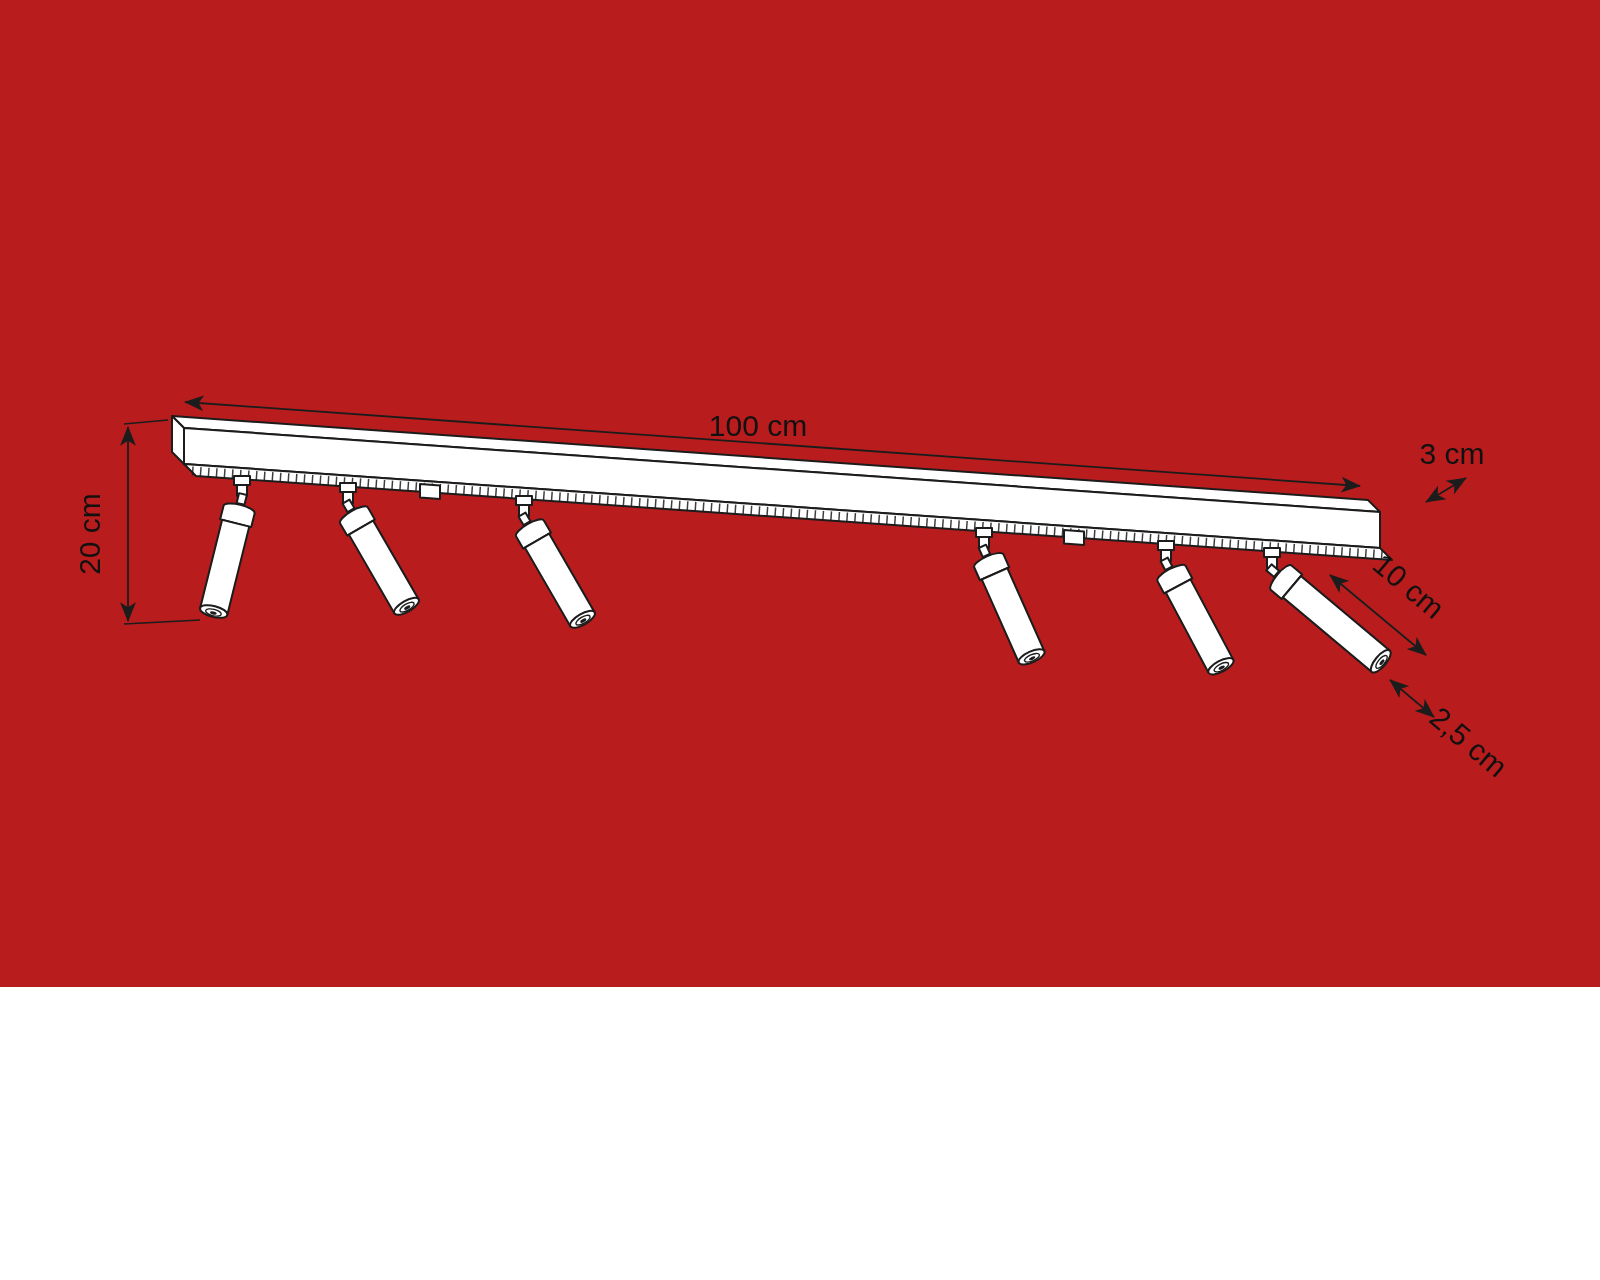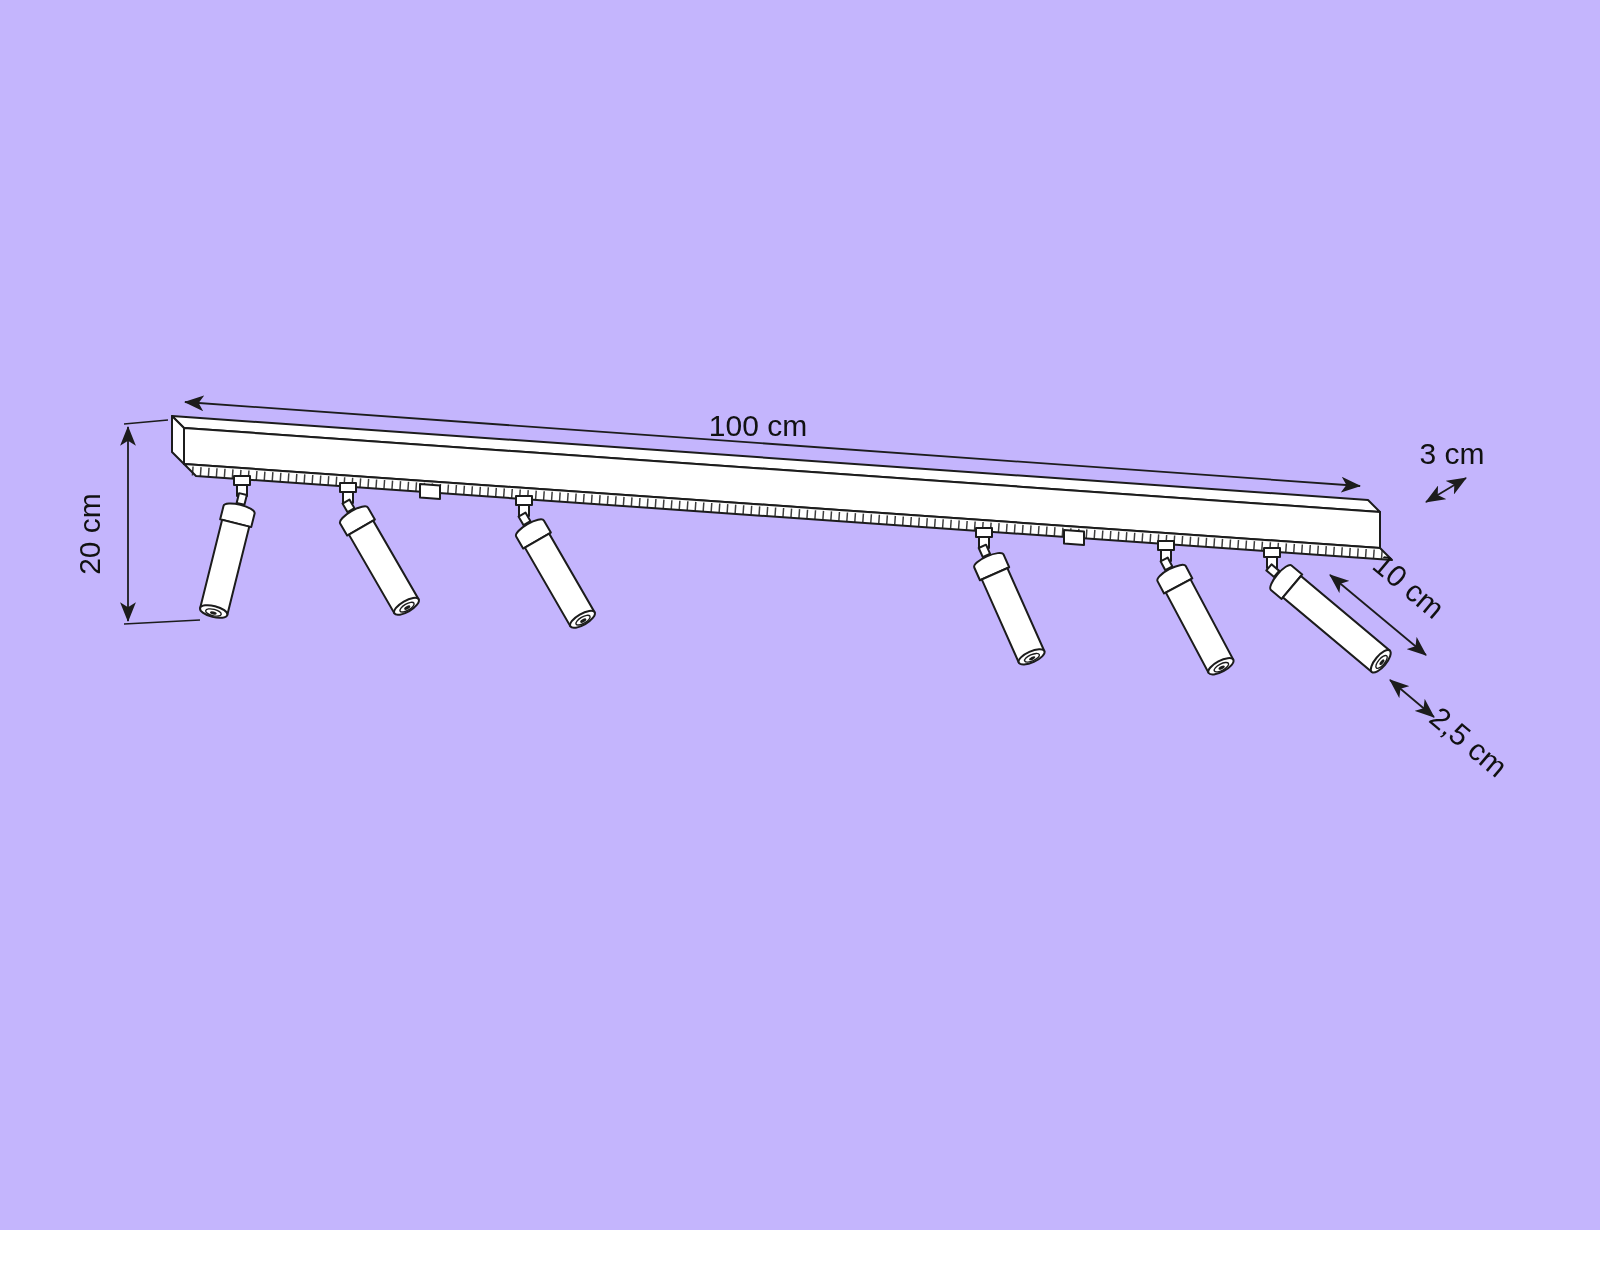--- a/index.html
+++ b/index.html
@@ -6,23 +6,23 @@
     margin: 0;
     padding: 0;
     width: 1600px;
     height: 1280px;
     background: #ffffff;
     overflow: hidden;
     font-family: "Liberation Sans", sans-serif;
   }
   .canvas-wrap {
     width: 1600px;
-    height: 1230px;
+    height: 987px;
     position: relative;
-    background: #c4b5fd;
+    background: #b91c1c;
   }
   svg { display: block; }
   .outline {
     fill: #ffffff;
     stroke: #1c1c1c;
     stroke-width: 2;
     stroke-linejoin: round;
   }
   .thin {
     stroke: #1c1c1c;

